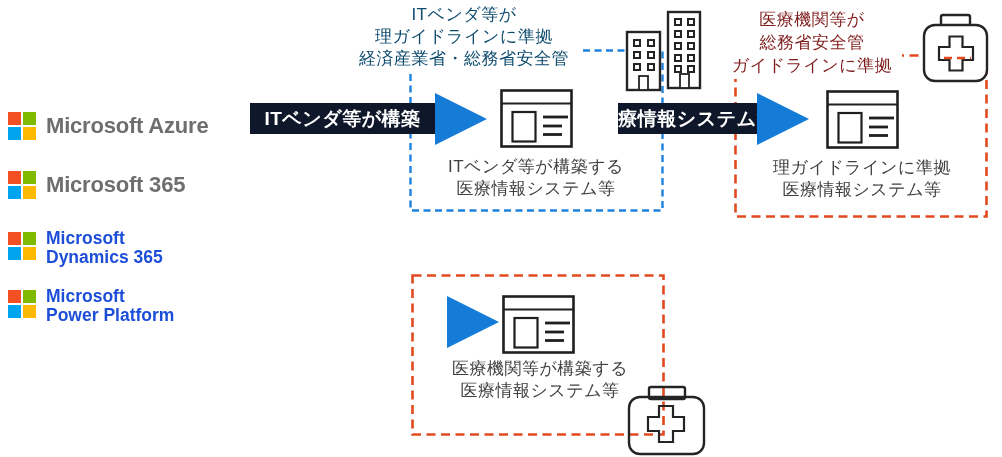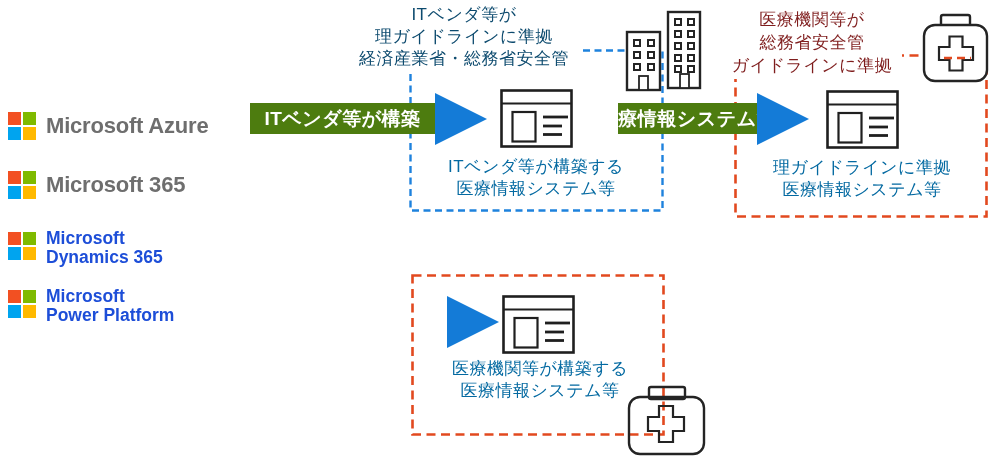--- a/index.html
+++ b/index.html
@@ -10,38 +10,38 @@
   .abs{position:absolute;}
   
   .ms-logo{display:grid;grid-template-columns:13px 13px;grid-template-rows:13px 13px;gap:2px;z-index:1;}
   .sq{width:13px;height:13px;}
   .sq.r{background:#f25022;} .sq.g{background:#7fba00;}
   .sq.b{background:#00a4ef;} .sq.y{background:#ffb900;}
   .prod-lg{font-size:22px;font-weight:600;color:#6e6e6e;letter-spacing:-0.2px;line-height:28px;z-index:1;white-space:nowrap;}
   .prod-sm{font-size:17.5px;font-weight:600;color:#1d4ed8;line-height:18.5px;z-index:1;white-space:nowrap;}
   
   .arrow-body{
-    background:#4d7c0f;color:#ffffff;display:flex;align-items:center;justify-content:center;
+    background:#0f172a;color:#ffffff;display:flex;align-items:center;justify-content:center;
     font-size:19px;font-weight:700;letter-spacing:0.5px;z-index:2;white-space:nowrap;
   }
   .arrow-head{width:0;height:0;border-top:26px solid transparent;border-bottom:26px solid transparent;z-index:2;}
   .arrow-head.blue{border-left:52px solid #147bd7;}
   
   .bgsvg{position:absolute;left:0;top:0;z-index:0;}
   
   .brsvg{position:absolute;z-index:2;}
   
   .annotation{
     text-align:center;background:#ffffff;font-size:17px;line-height:22px;
     letter-spacing:0.5px;z-index:3;padding:2px 0;
   }
   .annotation.blue{color:#0c4a6e;}
   .annotation.red{color:#7f1d1d;line-height:23px;}
   .syslabel{
-    text-align:center;color:#0369a1;font-size:17px;line-height:21.5px;
+    text-align:center;color:#404040;font-size:17px;line-height:21.5px;
     letter-spacing:0.5px;z-index:1;white-space:nowrap;
   }
 </style>
 </head>
 <body>
 
 <div class="canvas">
 
   <svg class="bgsvg" width="1002" height="457" viewBox="0 0 1002 457">
 

